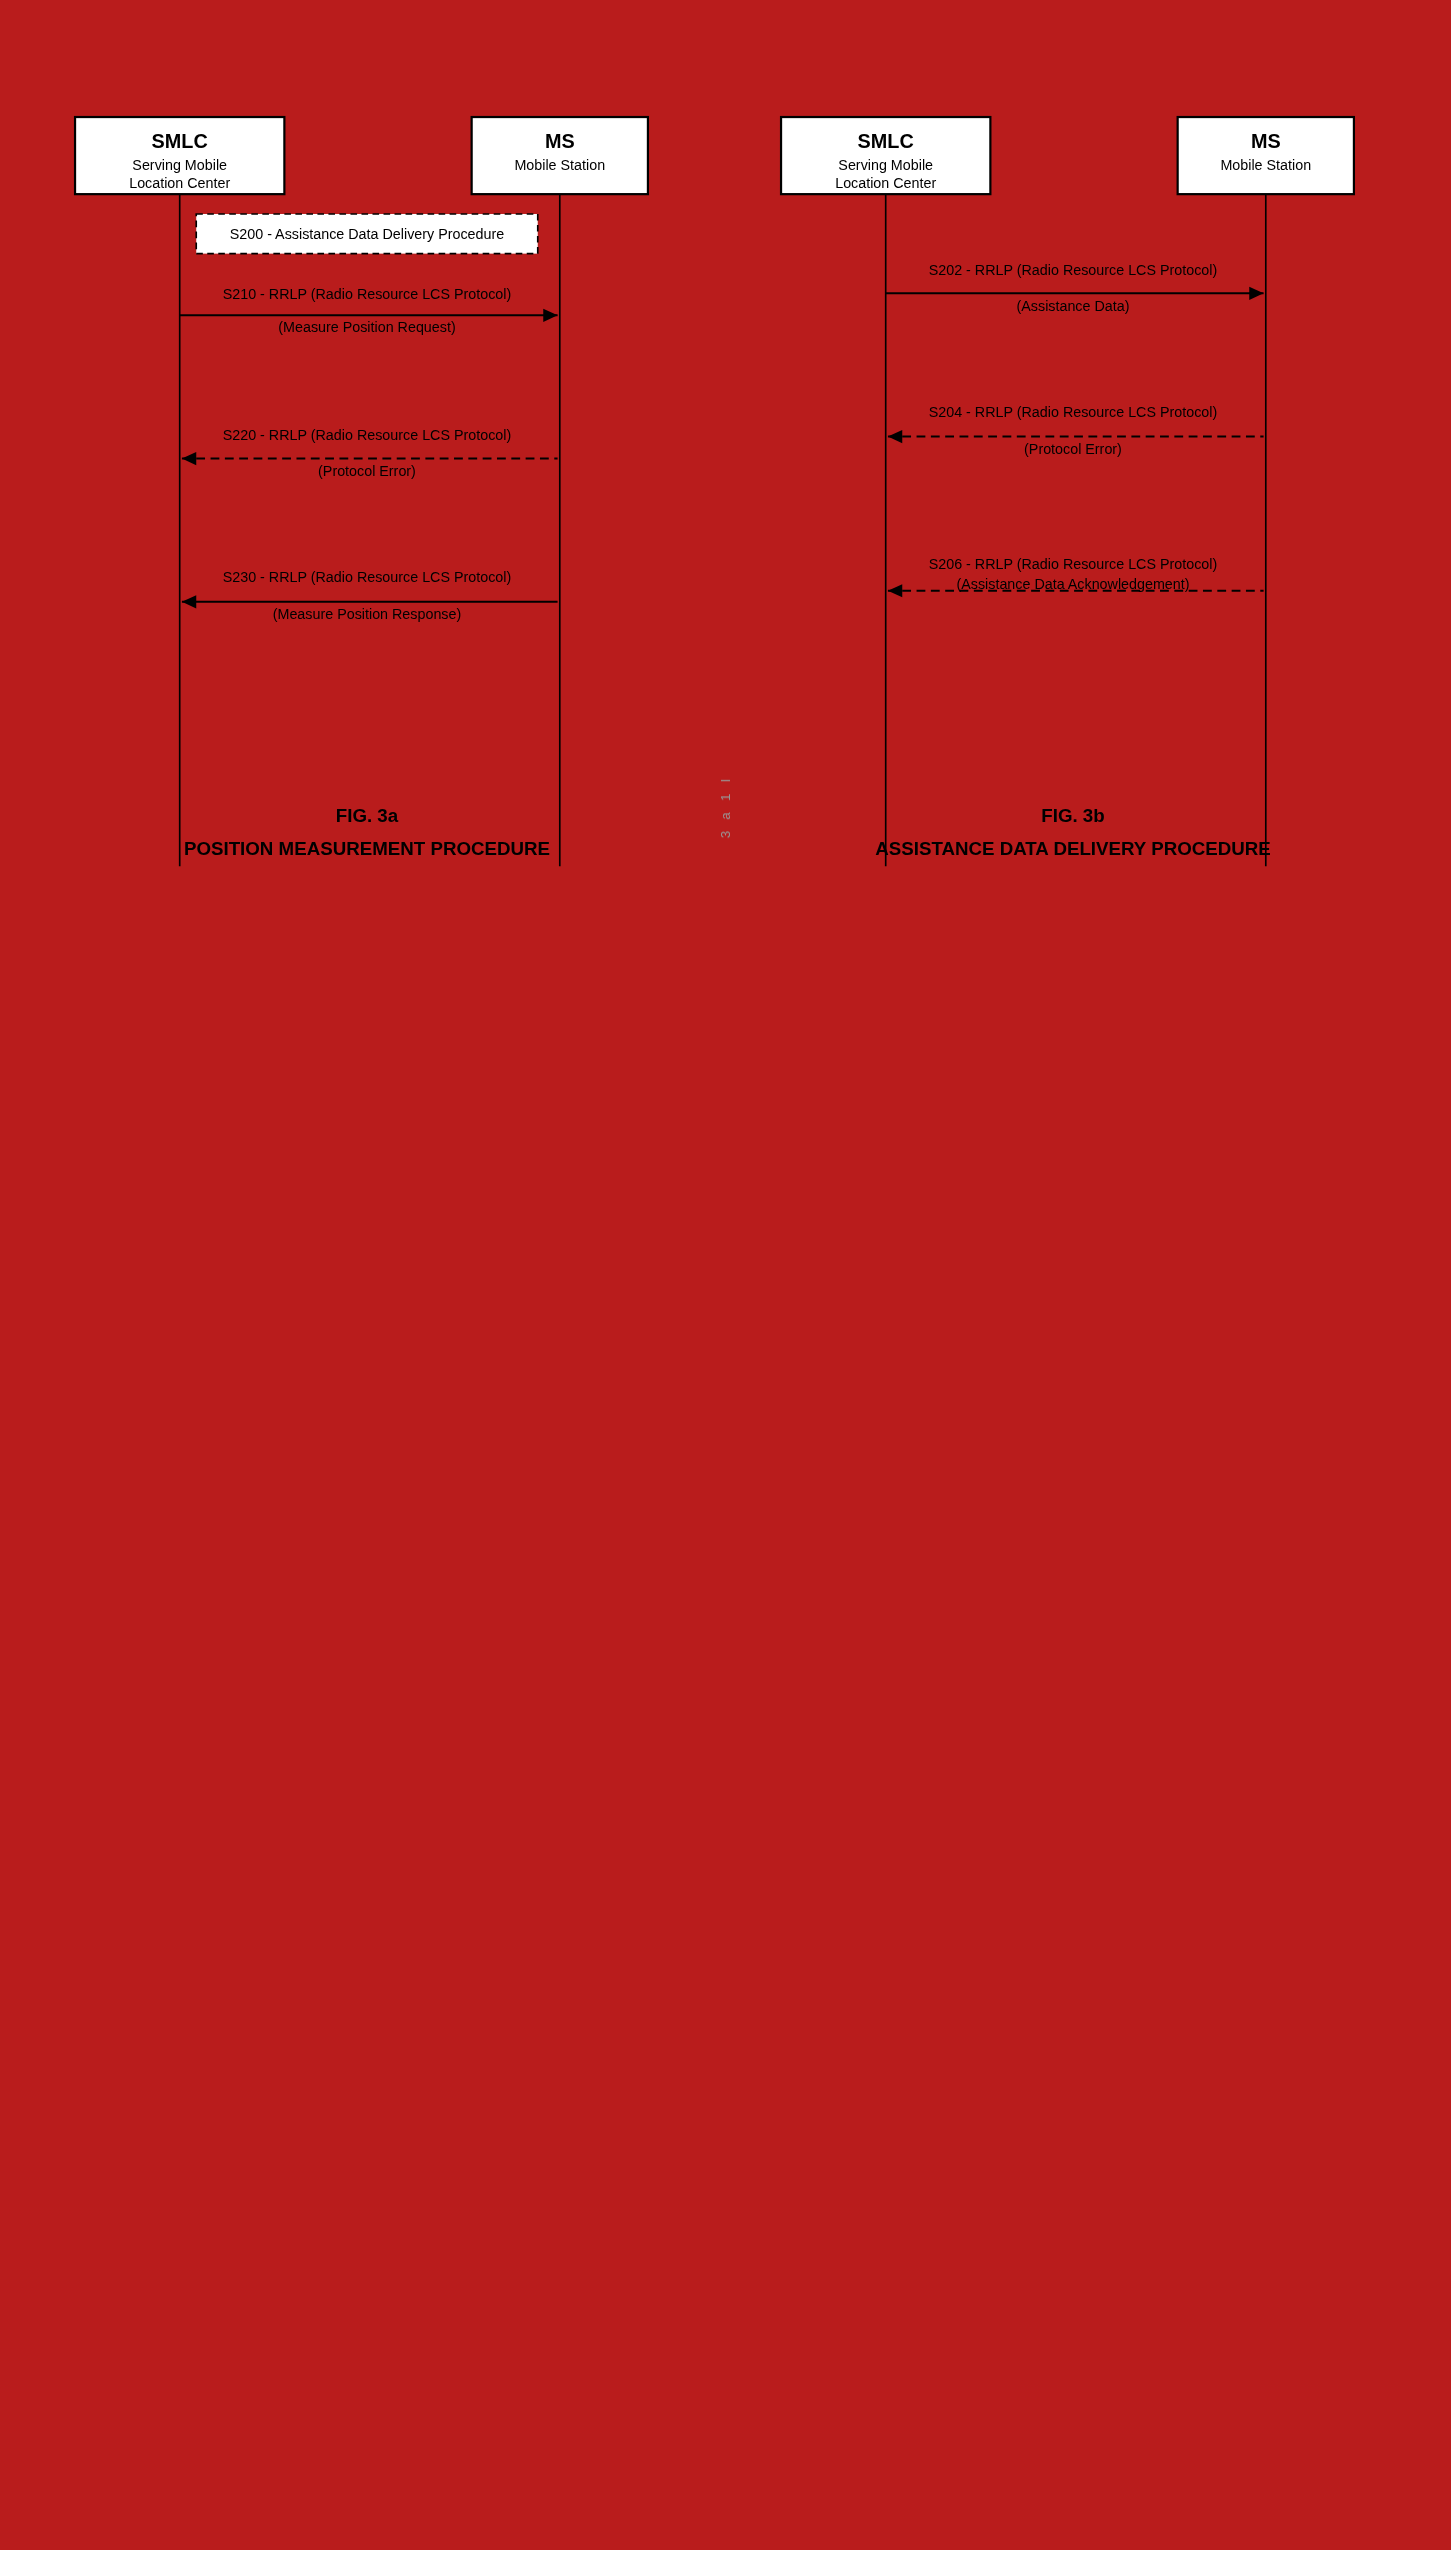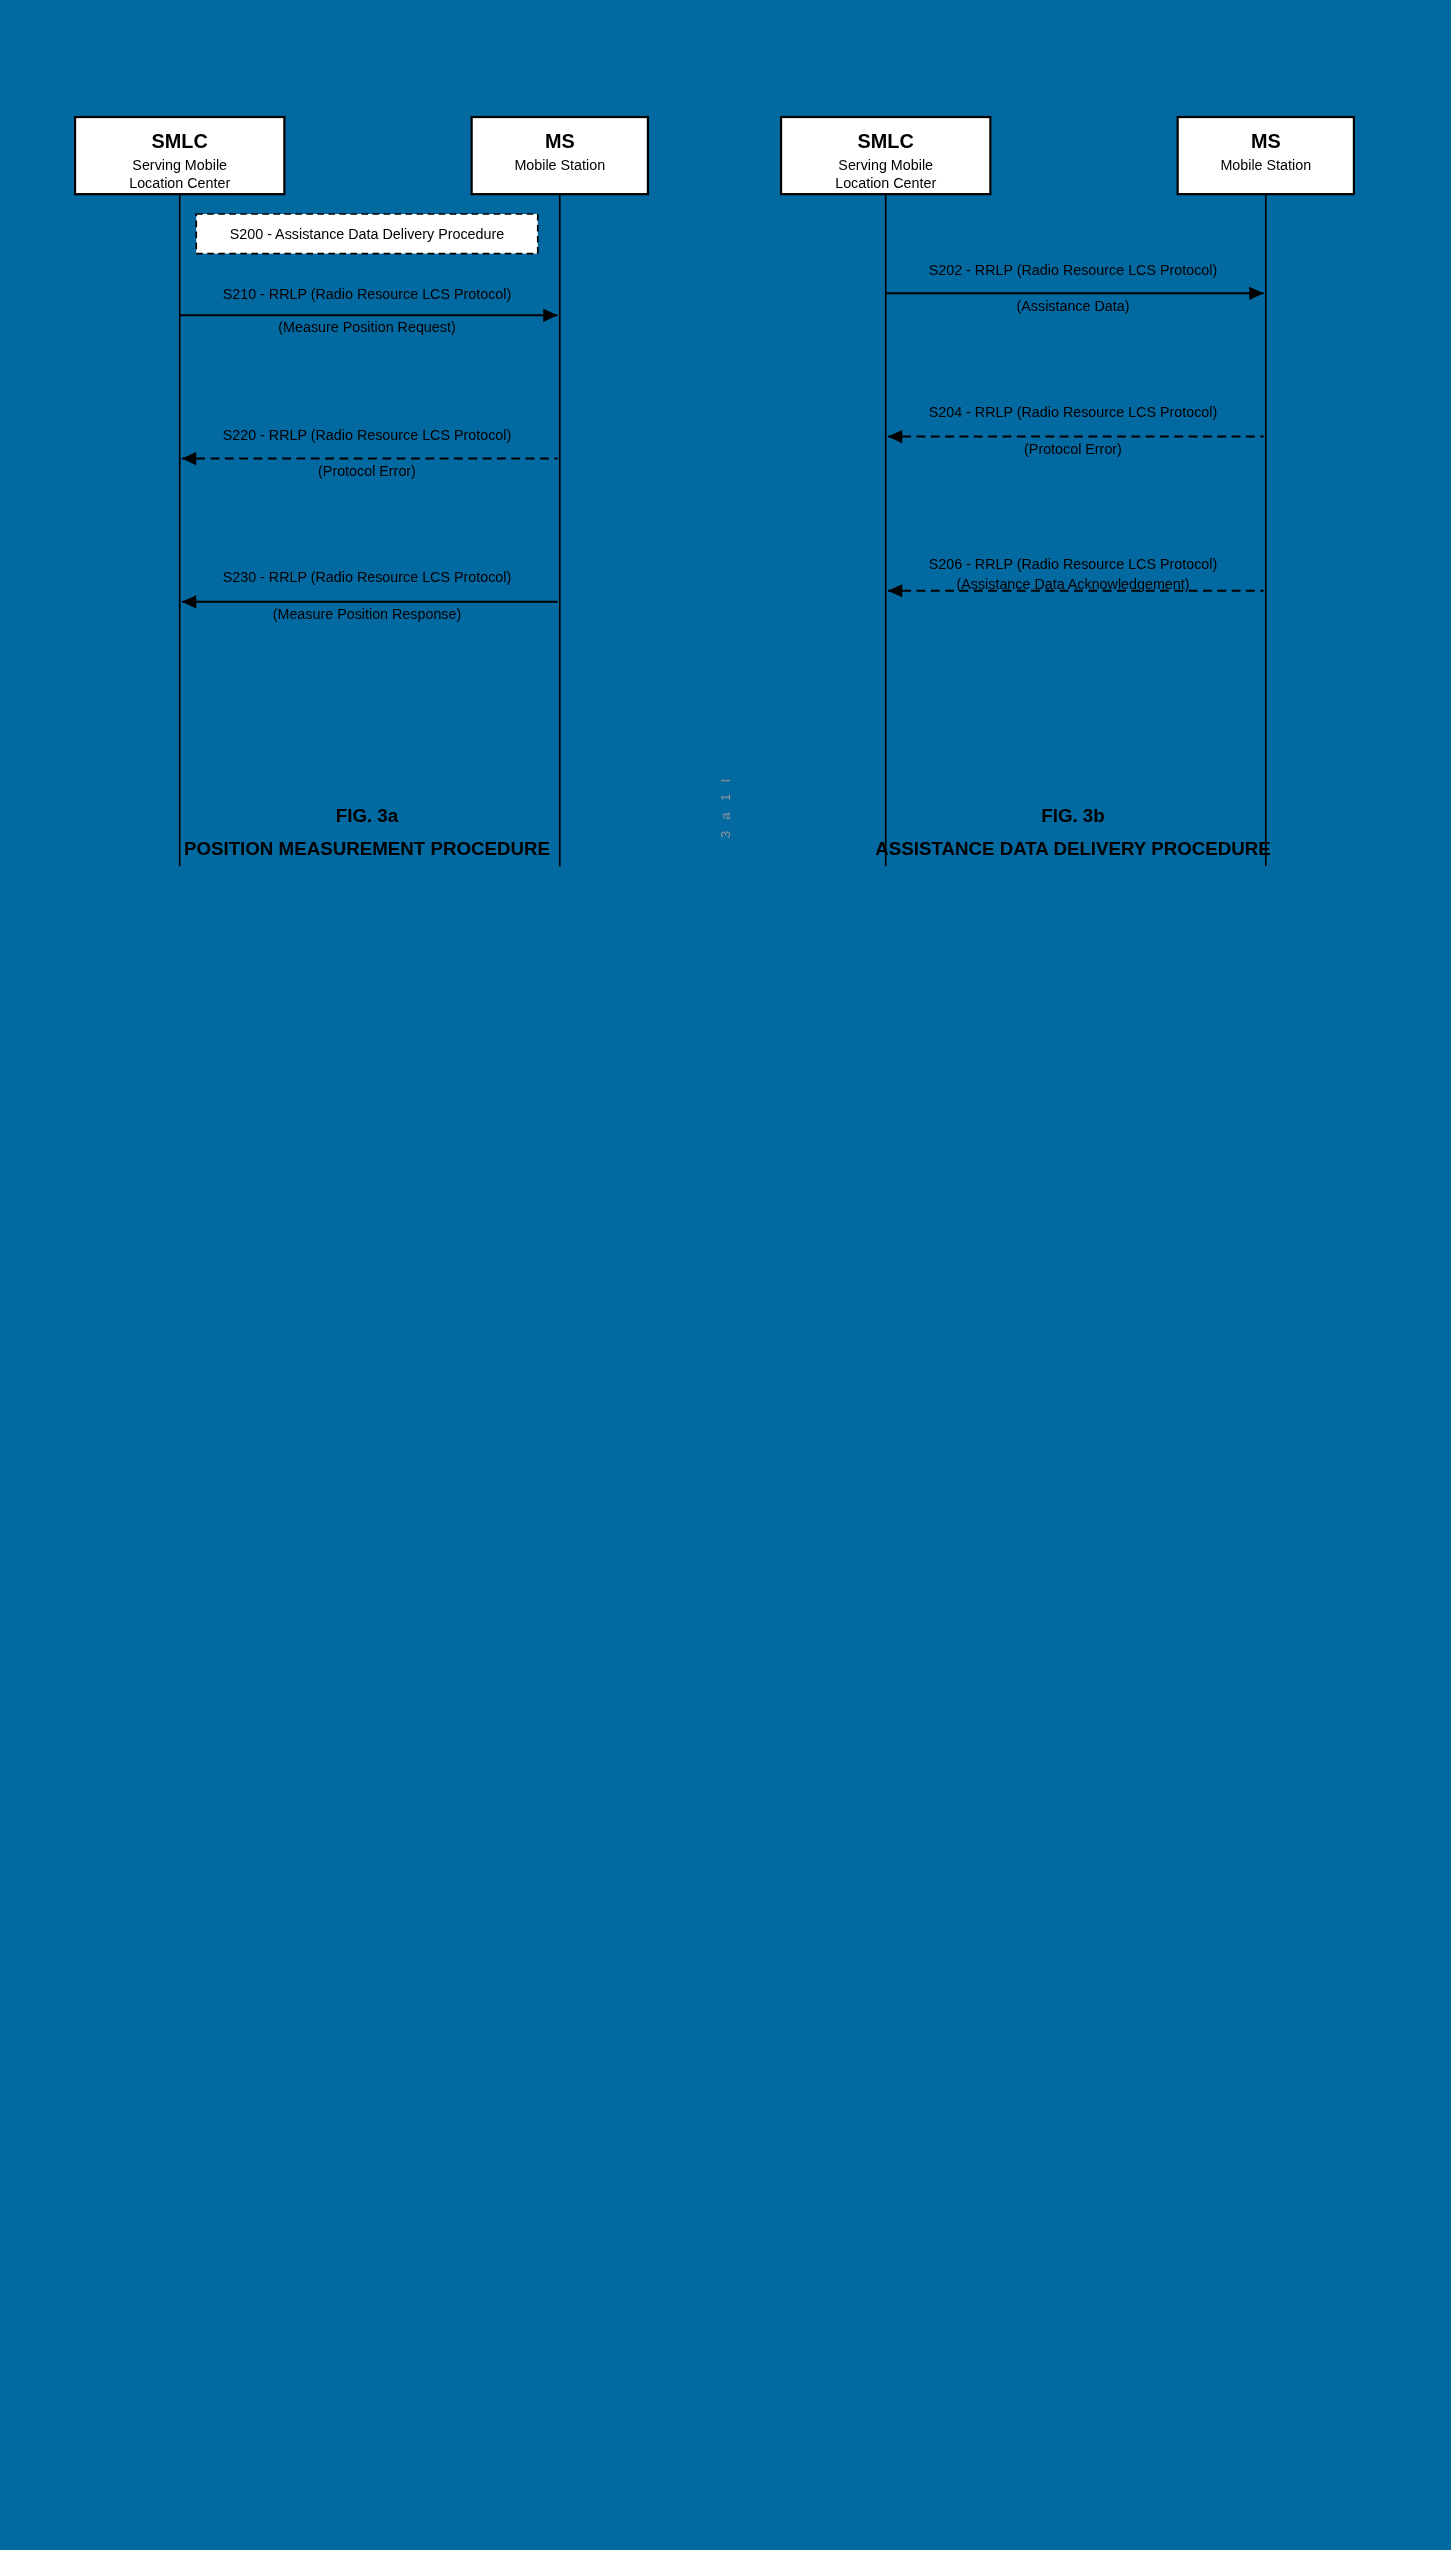--- a/index.html
+++ b/index.html
@@ -8,21 +8,21 @@
       font-family: Arial, Helvetica, sans-serif;
       width: 1451px;
       min-height: 2550px;
       position: relative;
       overflow-x: hidden;
     }
 
     .page-container {
       width: 1451px;
       min-height: 2550px;
-      background: #0369a1;
+      background: #b91c1c;
       display: flex;
       flex-direction: column;
       align-items: center;
       padding: 57px 38px 76px 38px;
     }
 
     
     .figures-row {
       display: flex;
       flex-direction: row;

